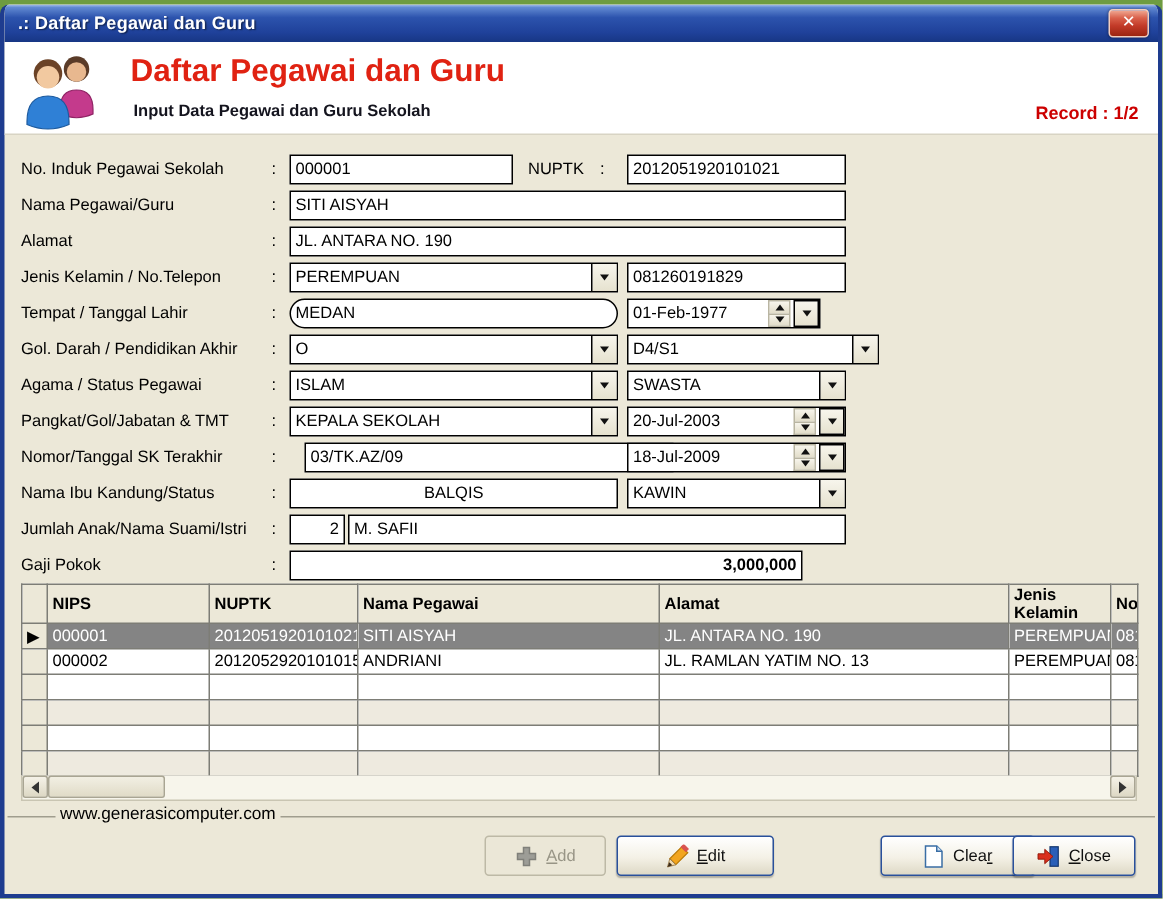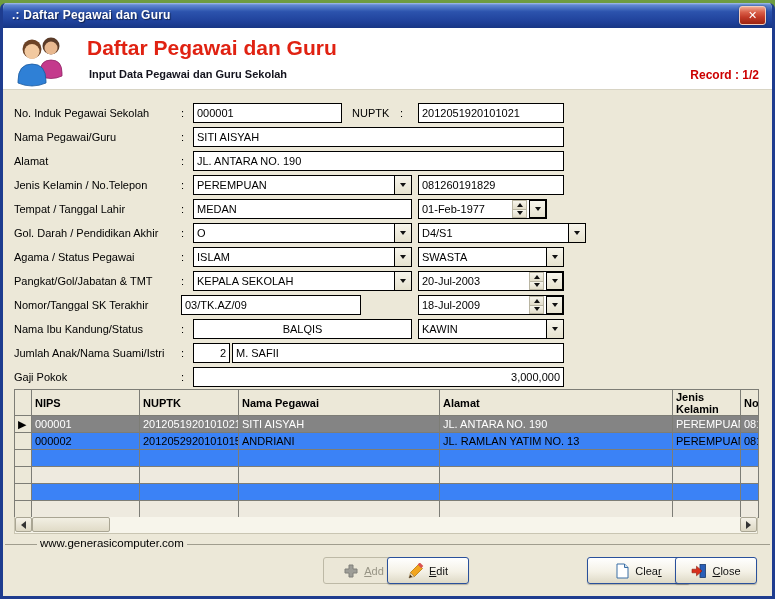--- a/index.html
+++ b/index.html
@@ -79,21 +79,21 @@
   .spin-b {
     flex:1; background: linear-gradient(180deg,#f7f5ec,#e2ddc9);
     border:1px solid #b9b5a2; display:flex; align-items:center; justify-content:center;
   }
   .spin-b + .spin-b { border-top:none; }
   .datebox .combo-btn { margin-left:2px; border:1px solid #000; width:17px; }
   .tri { width:0; height:0; border-left:3px solid transparent; border-right:3px solid transparent; border-top:4px solid #111; }
   .tri-up { width:0; height:0; border-left:3px solid transparent; border-right:3px solid transparent; border-bottom:4px solid #111; }
   
   .grid-wrap { position:absolute; left:11px; top:386px; width:744px; }
-  table.grid { border-collapse:collapse; table-layout:fixed; width:744px; background:#3b82f6; }
+  table.grid { border-collapse:collapse; table-layout:fixed; width:744px; background:#ffffff; }
   table.grid td, table.grid th {
     border:1px solid #7d7d76; font-size:11px; overflow:hidden; white-space:nowrap;
     padding:0 0 0 3px; height:17px; text-align:left; vertical-align:middle;
   }
   table.grid th { background: var(--client-beige,#ece8d8); font-weight:bold; height:26px; line-height:12px; white-space:normal; }
   td.selcol { background: var(--client-beige,#ece8d8); text-align:center; padding:0; font-size:8px; color:#000; }
   tr.sel td:not(.selcol) { background: var(--selected-row-gray,#848484); color:#fff; }
   tr.stripe-b td:not(.selcol) { background:#eeeadf; }
   
   .hscroll {
@@ -190,21 +190,21 @@
       <span class="combo-btn">
           <i class="tri"></i>
         </span>
     </div>
     <input class="tinput" style="left: 415px; width: 146px;" value="081260191829">
   </div>
 
   <div class="frow" style="top:196px">
     <span class="flabel">Tempat / Tanggal Lahir</span>
     <span class="fcolon" style="left:178px">:</span>
-    <input class="tinput" style="left: 190px; width: 219px;" value="MEDAN">
+    <input class="tinput" style="left: 190px; width: 219px; border-radius: 10px;" value="MEDAN">
     <div class="datebox" style="left:415px;width:129px">
       <span class="date-text">01-Feb-1977</span>
       <span class="spin">
         <span class="spin-b">
             <i class="tri-up"></i>
           </span>
         <span class="spin-b">
             <i class="tri"></i>
           </span>
       </span>
@@ -269,21 +269,21 @@
       </span>
       <span class="combo-btn">
           <i class="tri"></i>
         </span>
     </div>
   </div>
 
   <div class="frow" style="top:292px">
     <span class="flabel">Nomor/Tanggal SK Terakhir</span>
     <span class="fcolon" style="left:178px">:</span>
-    <input class="tinput" style="left: 178px; width: 180px;" value="03/TK.AZ/09">
+    <input class="tinput" style="left: 200px; width: 246px;" value="03/TK.AZ/09">
     <div class="datebox" style="left:415px;width:146px">
       <span class="date-text">18-Jul-2009</span>
       <span class="spin">
         <span class="spin-b">
             <i class="tri-up"></i>
           </span>
         <span class="spin-b">
             <i class="tri"></i>
           </span>
       </span>
@@ -308,21 +308,21 @@
   <div class="frow" style="top:340px">
     <span class="flabel">Jumlah Anak/Nama Suami/Istri</span>
     <span class="fcolon" style="left:178px">:</span>
     <input class="tinput right" style="left: 190px; width: 37px;" value="2">
     <input class="tinput" style="left: 229px; width: 332px;" value="M. SAFII">
   </div>
 
   <div class="frow" style="top:364px">
     <span class="flabel">Gaji Pokok</span>
     <span class="fcolon" style="left:178px">:</span>
-    <input class="tinput right" style="left: 190px; width: 371px;" value="3,000,000">
+    <input class="tinput right" style="left: 190px; width: 342px; font-weight: bold;" value="3,000,000">
   </div>
 
   <div class="grid-wrap">
     <table class="grid">
       <colgroup>
         <col style="width:17px">
           <col style="width:108px">
           <col style="width:99px">
         <col style="width:201px">
           <col style="width:233px">
@@ -411,21 +411,21 @@
     <span class="groupline-label">www.generasicomputer.com</span>
   </div>
 
   <button class="btn disabled" style="left:320px">
     <svg width="16" height="16" viewBox="0 0 16 16">
       <path d="M6 2h4v4h4v4h-4v4H6v-4H2V6h4z" fill="#9d9d97" stroke="#80807a" stroke-width="1"></path>
     </svg>
     <span><span class="pre"></span><span class="key">A</span><span class="post">dd</span></span>
   </button>
 
-  <button class="btn" style="left:384px;width:82px">
+  <button class="btn" style="left:408px;width:105px">
     <svg width="16" height="16" viewBox="0 0 16 16">
       <polygon points="10.5,1.5 14.5,5.5 6.5,13.5 2.5,9.5" fill="#f2a51f" stroke="#b97a08" stroke-width="0.8"></polygon>
       <polygon points="2.5,9.5 6.5,13.5 1,15" fill="#efd9b0" stroke="#9a7a4a" stroke-width="0.6"></polygon>
       <polygon points="1,15 2.2,11.8 4.2,13.8" fill="#3a2a18"></polygon>
       <rect x="10" y="0.8" width="5" height="3" transform="rotate(45 12.5 2.3)" fill="#d9534f"></rect>
     </svg>
     <span><span class="pre"></span><span class="key">E</span><span class="post">dit</span></span>
   </button>
 
 

